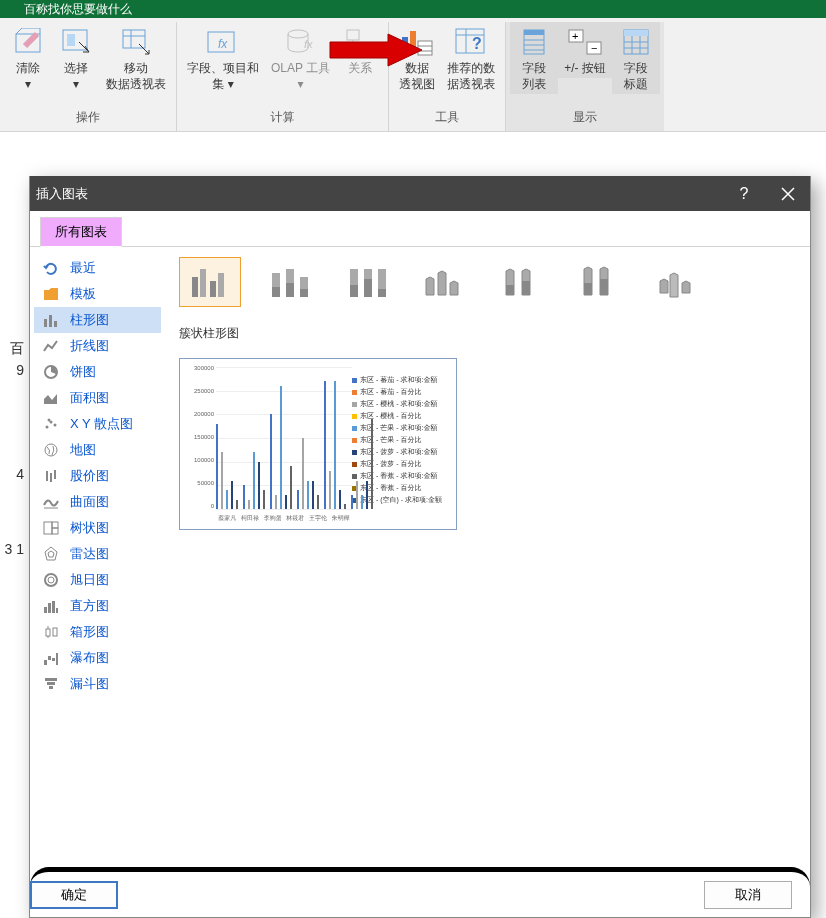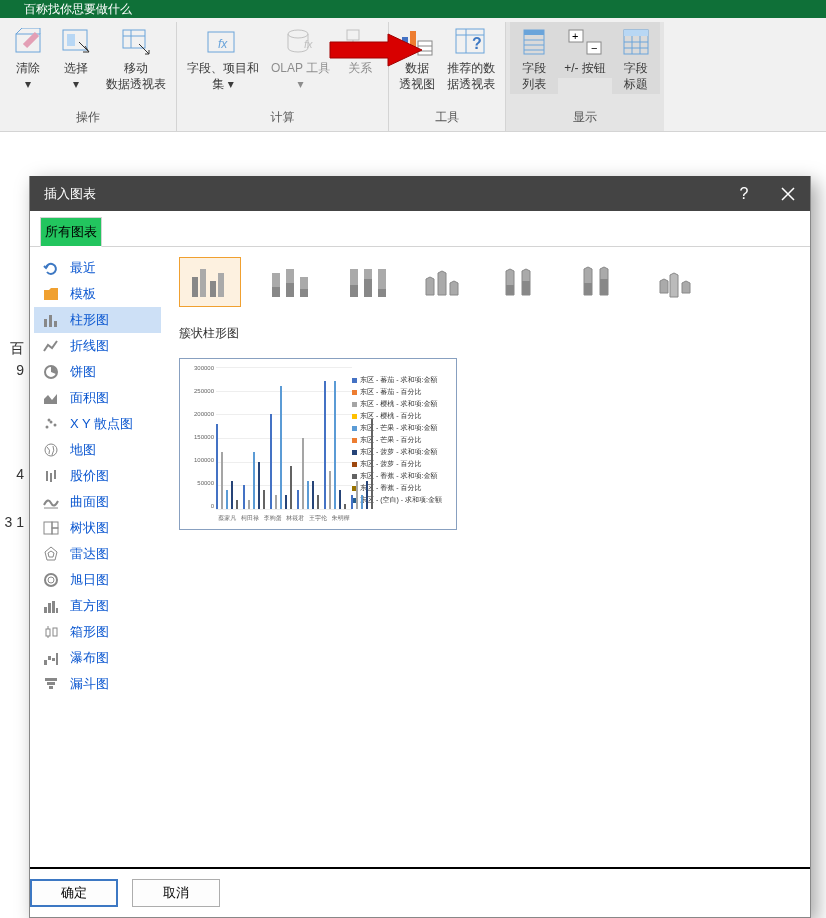--- a/index.html
+++ b/index.html
@@ -15,27 +15,27 @@
 .ribbon-btn { display: flex; flex-direction: column; align-items: center; padding: 2px 6px; cursor: pointer; }
 .ribbon-btn .icon-holder { width: 36px; height: 36px; display: flex; align-items: center; justify-content: center; }
 .ribbon-btn .label { font-size: 12px; color: #3b3b3b; text-align: center; line-height: 16px; white-space: pre; }
 .ribbon-btn.highlighted { background: #dadada; }
 
 .arrow-pointer { position: absolute; left: 328px; top: 32px; z-index: 50; }
 .sheet-left { position: absolute; left: 0; top: 0; width: 28px; font-size: 14px; color: #333; }
 .sheet-left div { height: 22px; text-align: right; padding-right: 4px; }
 
 .dialog { position: absolute; left: 29px; top: 176px; width: 782px; height: 742px; background: #fff; border: 1px solid #888; border-top: none; box-shadow: 6px 6px 18px rgba(0,0,0,0.35); }
-.dialog-titlebar { background: #444; height: 35px; display: flex; align-items: center; padding-left: 14px; color: #fff; font-size: 13px; }
+.dialog-titlebar { background: #444; height: 35px; display: flex; align-items: center; padding-left: 6px; color: #fff; font-size: 13px; }
 .dialog-titlebar .spacer { flex: 1; }
 .dialog-help, .dialog-close { width: 44px; height: 35px; display: flex; align-items: center; justify-content: center; color: #fff; font-size: 16px; cursor: pointer; }
 .dialog-close svg { stroke: #fff; }
 
 .dialog-tabstrip { border-bottom: 1px solid #d4d4d4; display: flex; padding: 6px 10px 0 10px; }
-.dialog-tab { border: 1px solid #d4d4d4; border-bottom: 1px solid #fff; padding: 5px 4px; font-size: 13px; background: #22c55e; margin-bottom: -1px; }
+.dialog-tab { border: 1px solid #d4d4d4; border-bottom: 1px solid #fff; padding: 5px 14px; font-size: 13px; background: #f0abfc; margin-bottom: -1px; }
 
 .dialog-body { display: flex; height: 620px; }
 .chart-cat-list { width: 135px; padding: 8px 4px; }
 .chart-cat-item { display: flex; align-items: center; gap: 10px; padding: 4px 8px; font-size: 13px; color: #0b57d0; cursor: pointer; }
 .chart-cat-item.selected { background: #cde0f6; }
 .chart-cat-item .cat-icon { width: 18px; height: 18px; display: flex; align-items: center; justify-content: center; }
 
 .chart-main { flex: 1; padding: 10px 14px; }
 .subtype-row { display: flex; gap: 16px; margin-bottom: 18px; }
 .subtype-btn { width: 62px; height: 50px; border: 1px solid transparent; display: flex; align-items: center; justify-content: center; cursor: pointer; }
@@ -50,21 +50,21 @@
 
 .preview-yaxis { position: absolute; left: 0; top: 0; bottom: 14px; width: 30px; font-size: 6px; color: #666; display: flex; flex-direction: column; justify-content: space-between; text-align: right; }
 .preview-grid { position: absolute; left: 32px; right: 0; top: 2px; bottom: 14px; }
 .preview-grid .hline { position: absolute; left: 0; right: 0; border-top: 1px solid #eee; }
 .preview-bars { position: absolute; left: 32px; right: 0; bottom: 14px; top: 2px; display: flex; align-items: flex-end; }
 .bar-group { flex: 1; display: flex; align-items: flex-end; gap: 0.5px; height: 100%; justify-content: center; }
 .bar { width: 2px; }
 .preview-xaxis { position: absolute; left: 32px; right: 0; bottom: 0; display: flex; font-size: 6px; color: #666; }
 .preview-xaxis span { flex: 1; text-align: center; }
 
-.dialog-footer { border-top: 2px solid #000000; height: 50px; display: flex; align-items: center; justify-content: flex-start; gap: 14px; padding-right: 18px; }
+.dialog-footer { border-top: 5px solid #000000; height: 50px; display: flex; align-items: center; justify-content: space-between; gap: 14px; padding-right: 18px; border-radius: 19px; }
 .dlg-btn { width: 88px; height: 28px; border: 1px solid #adadad; background: #fdfdfd; font-size: 13px; cursor: pointer; }
 .dlg-btn.primary { border: 2px solid #3d78c3; }
 
 .grid-cells { position: absolute; left: 0; top: 132px; right: 0; bottom: 0; }
 </style>
 </head>
 <body>
 
 <div class="titlebar">
   <span>百称找你思要做什么</span>
@@ -232,21 +232,21 @@
 
 <div class="grid-cells"></div>
 
 <div class="sheet-left" style="top:340px;position:absolute">
   <div>百</div>
   <div>9</div>
 </div>
 <div class="sheet-left" style="top:466px;position:absolute">
   <div>4</div>
 </div>
-<div class="sheet-left" style="top:514px;position:absolute;width:28px">
+<div class="sheet-left" style="top:541px;position:absolute;width:28px">
   <div>3  1</div>
 </div>
 
 <div class="dialog">
   <div class="dialog-titlebar">
     <span>插入图表</span>
     <span class="spacer"></span>
     <div class="dialog-help">?</div>
     <div class="dialog-close">
       <svg width="14" height="14">

